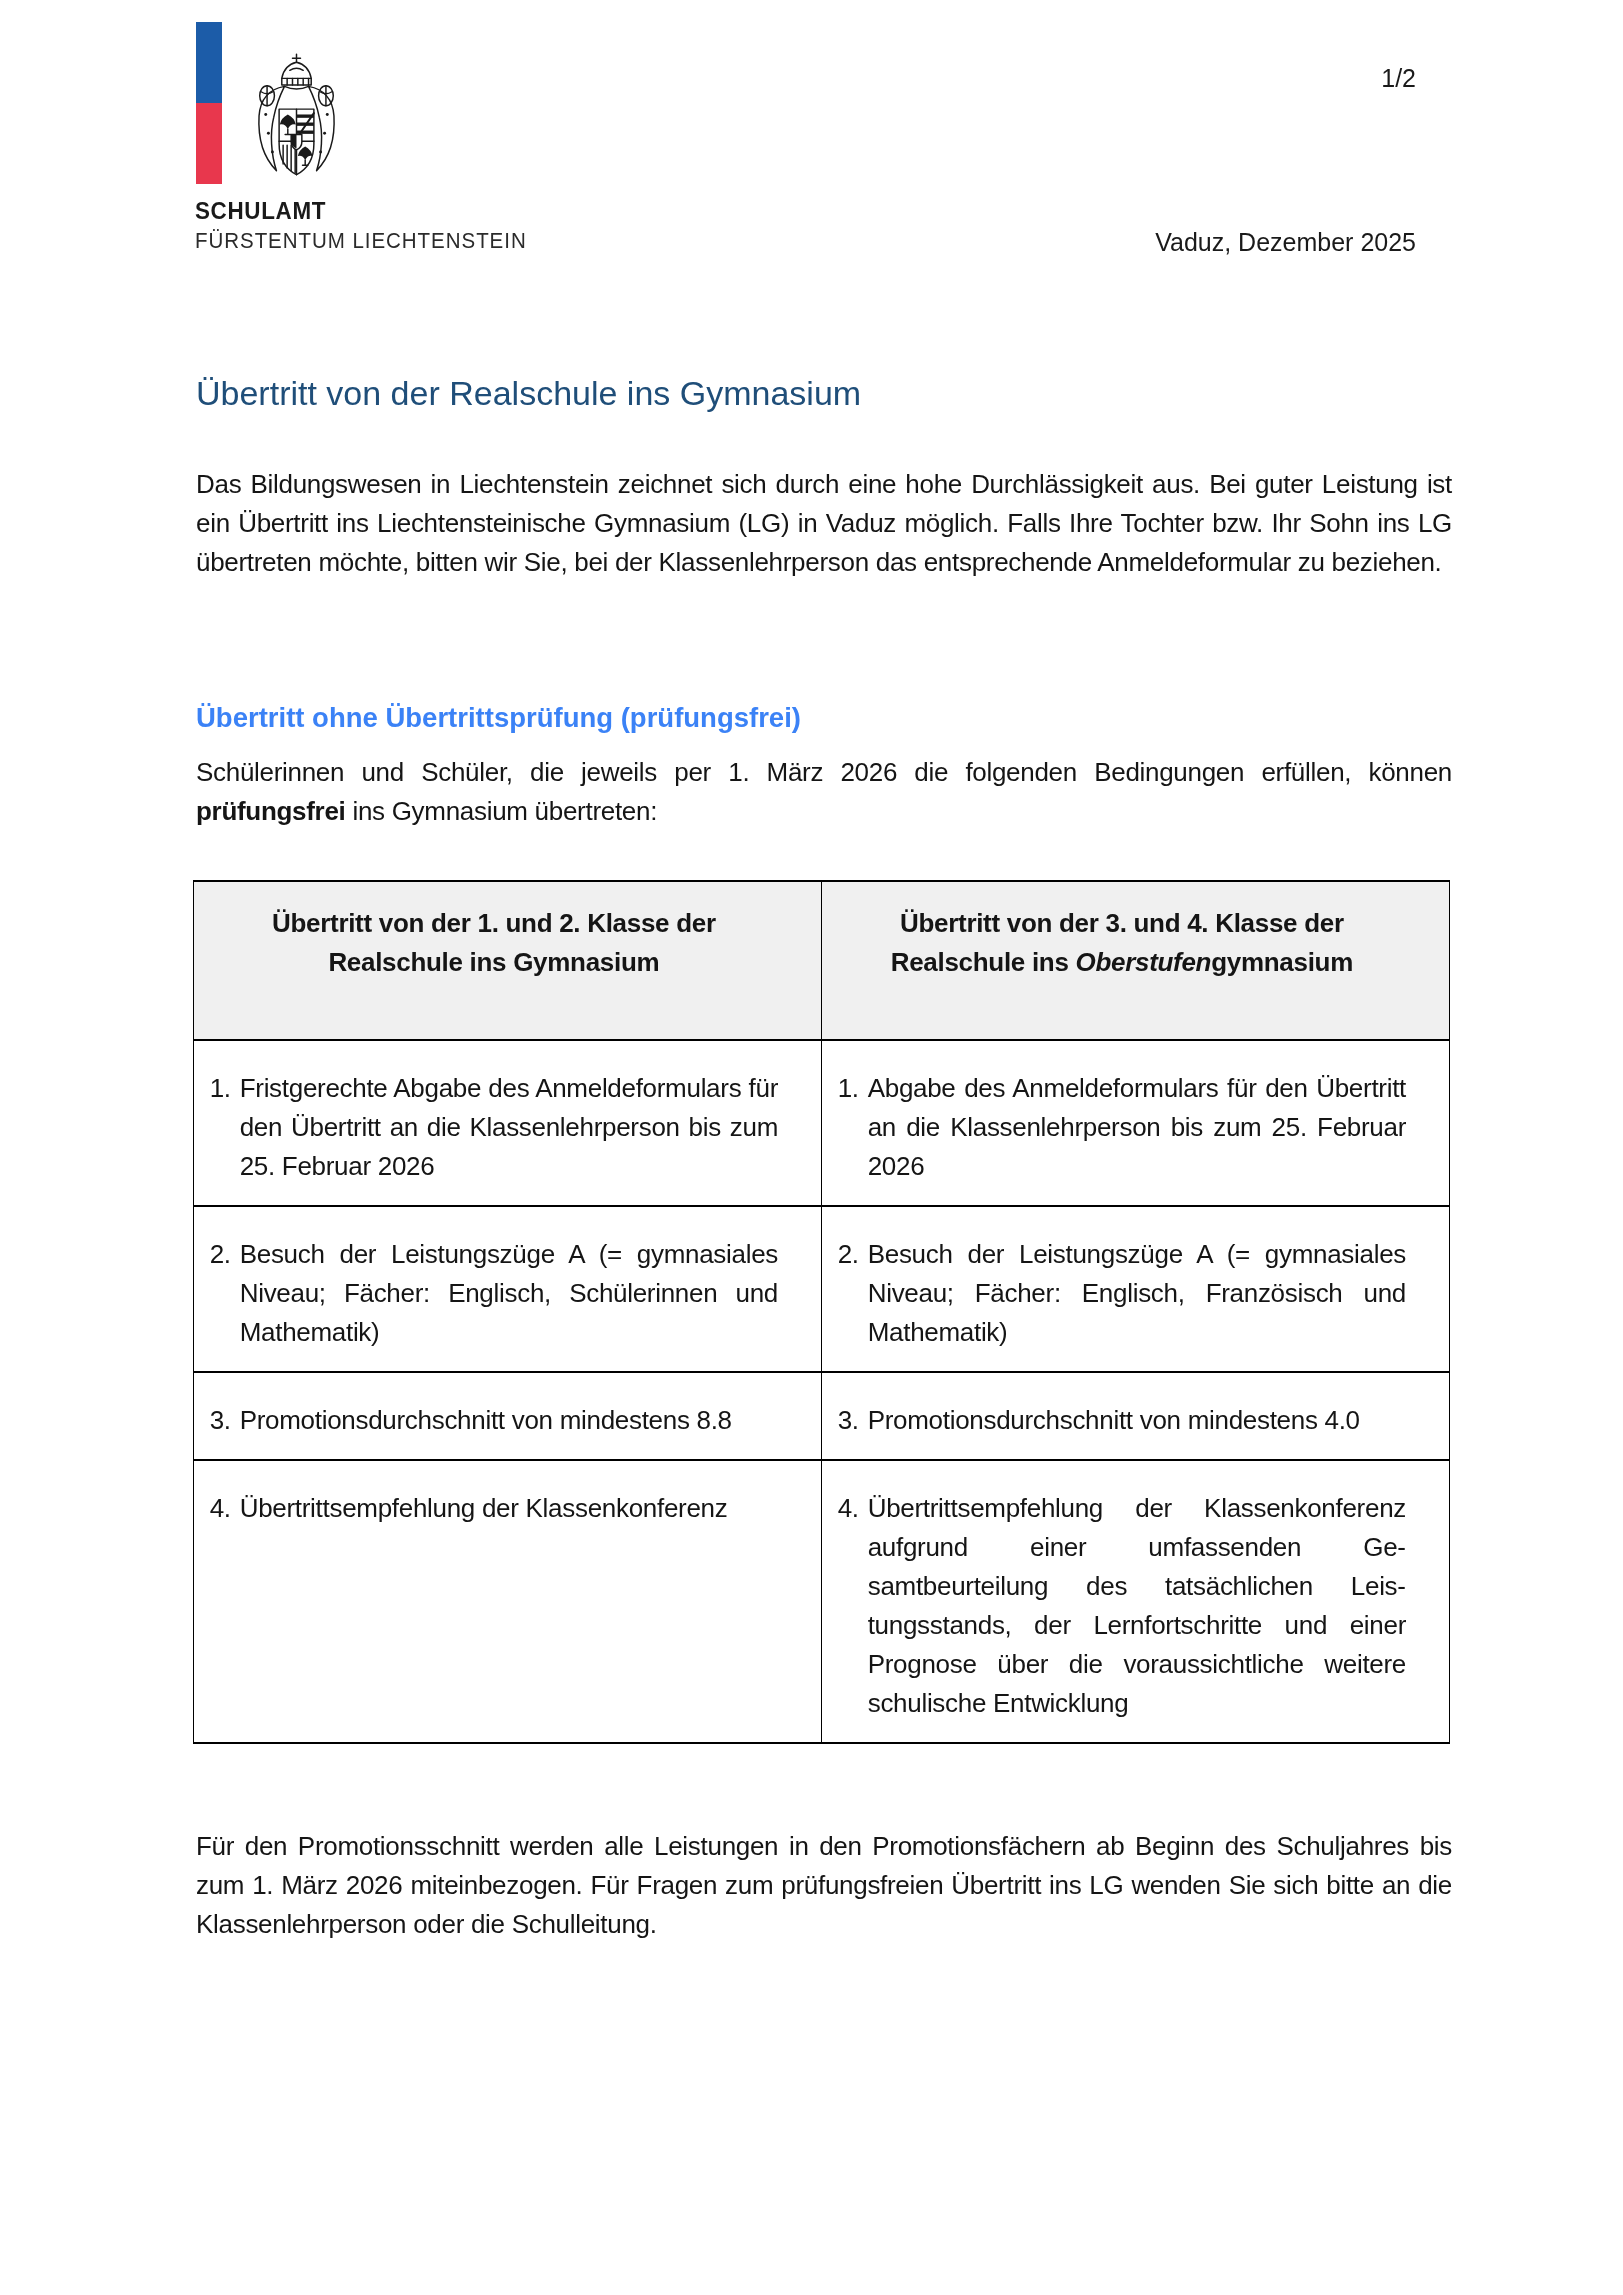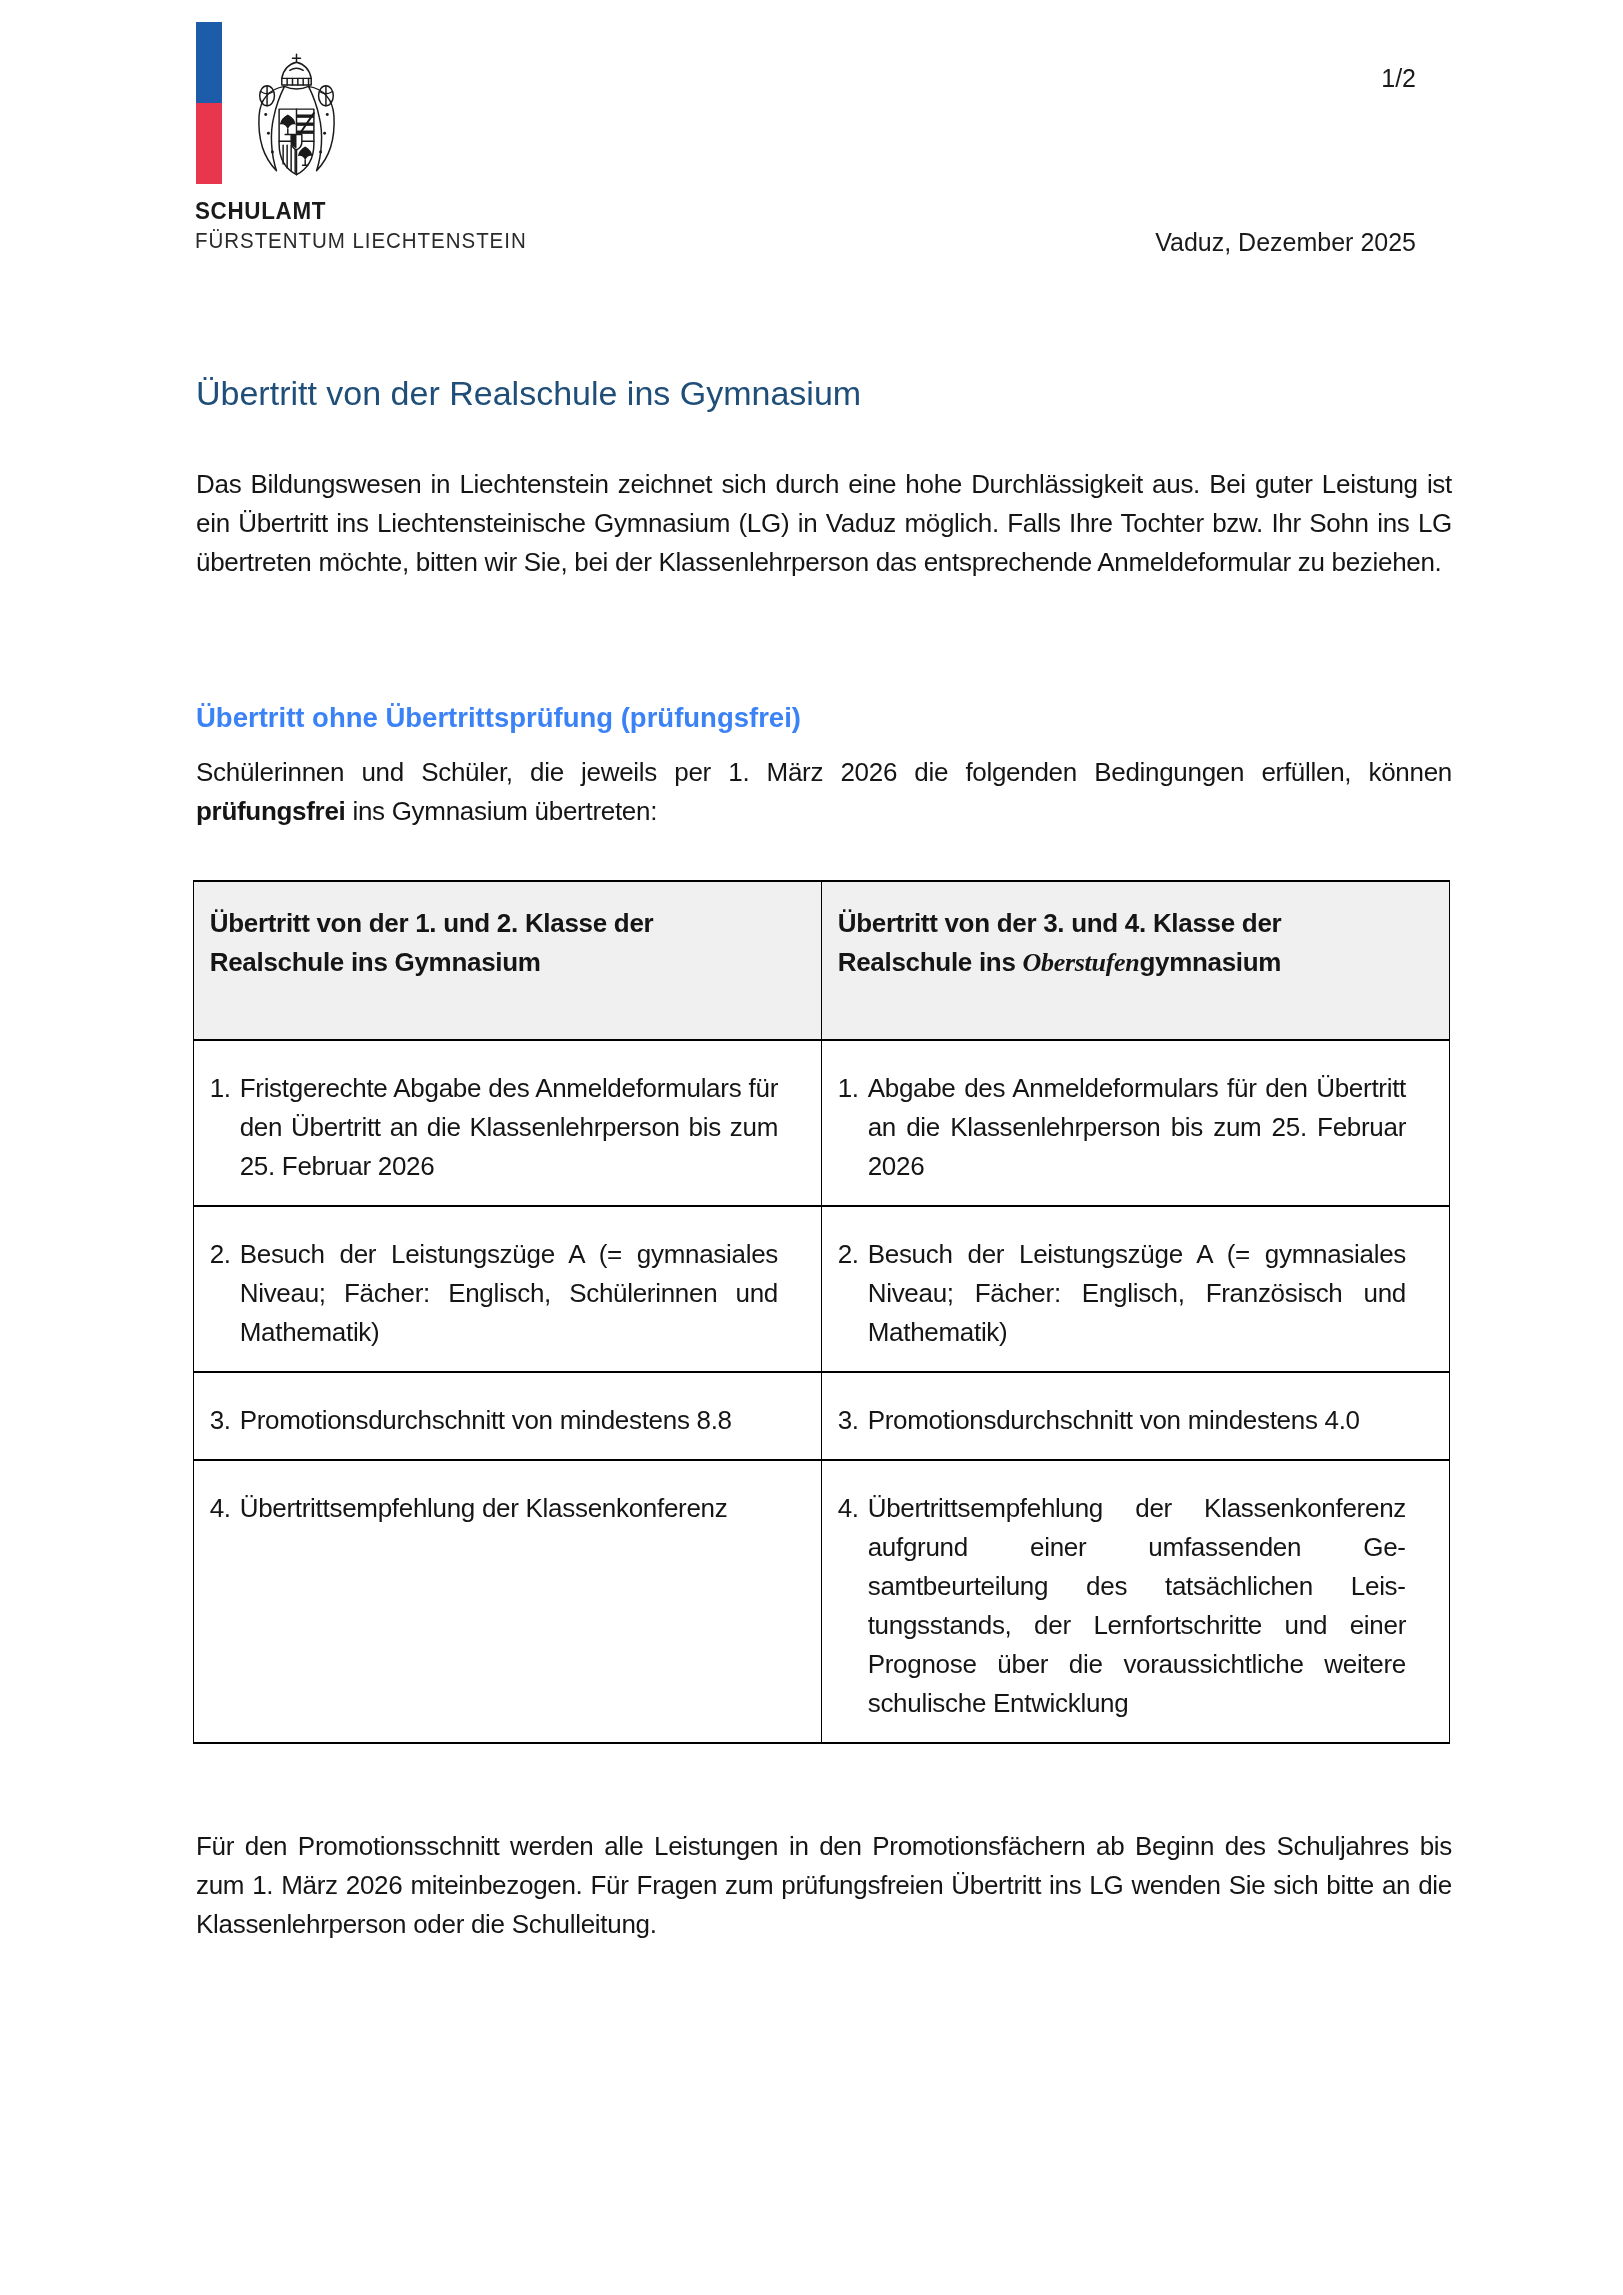--- a/index.html
+++ b/index.html
@@ -40,39 +40,39 @@
     text-align:justify;hyphens:manual;-webkit-hyphens:manual;
   }
   .para1{top:465px;}
   .para2{top:753px;}
   .para3{top:1796px;margin-top:31px;}
   .section-heading{
     position:absolute;left:196px;top:679px;width:1256px;
     font-size:27.5px;font-weight:700;color:#3b82f6;white-space:nowrap;
   }
   .bold{font-weight:700;}
-  .bolditalic{font-weight:700;font-style:italic;font-family:Liberation Serif, serif;}
+  .bolditalic{font-weight:700;font-style:italic;}
 
   
   .cond-table{
     position:absolute;left:193px;top:880px;width:1257px;
     border-collapse:collapse;table-layout:fixed;
     border:1.3px solid #000;border-top-width:2.6px;border-bottom-width:2.6px;
     font-size:26px;line-height:39px;letter-spacing:-0.3px;
   }
   .cond-table th,.cond-table td{
     width:50%;
     border:1.3px solid #000;
     vertical-align:top;
     padding:0;
   }
   .cond-table tr{border-bottom:2px solid #000;}
   .cond-table th{
     background:#F0F0F0;
-    font-weight:700;text-align:left;
+    font-weight:700;text-align:center;
     height:122px;
     padding:22px 43px 13px 15.7px;
     line-height:39px;
   }
   .cond-table td{padding:27.5px 43px 19.6px 15.7px;}
   .r1{height:115px;} .r2{height:116px;} .r3{height:76px;} .r4{height:222px;}
   .cell-item{position:relative;padding-left:30px;}
   .cell-item .num{position:absolute;left:0;top:0;}
   .cell-item .item-text{text-align:justify;hyphens:manual;-webkit-hyphens:manual;}
 </style>

